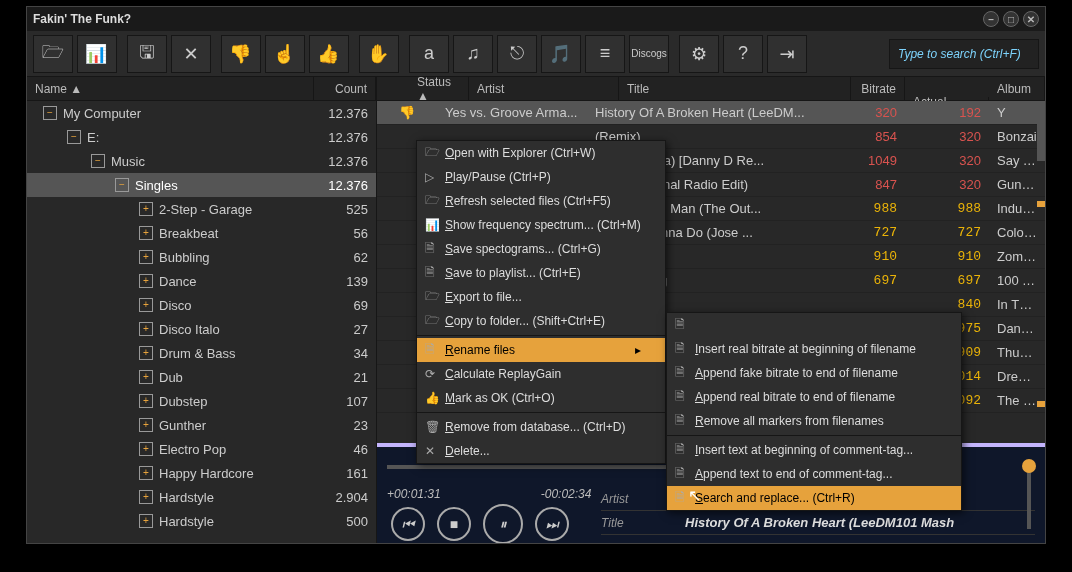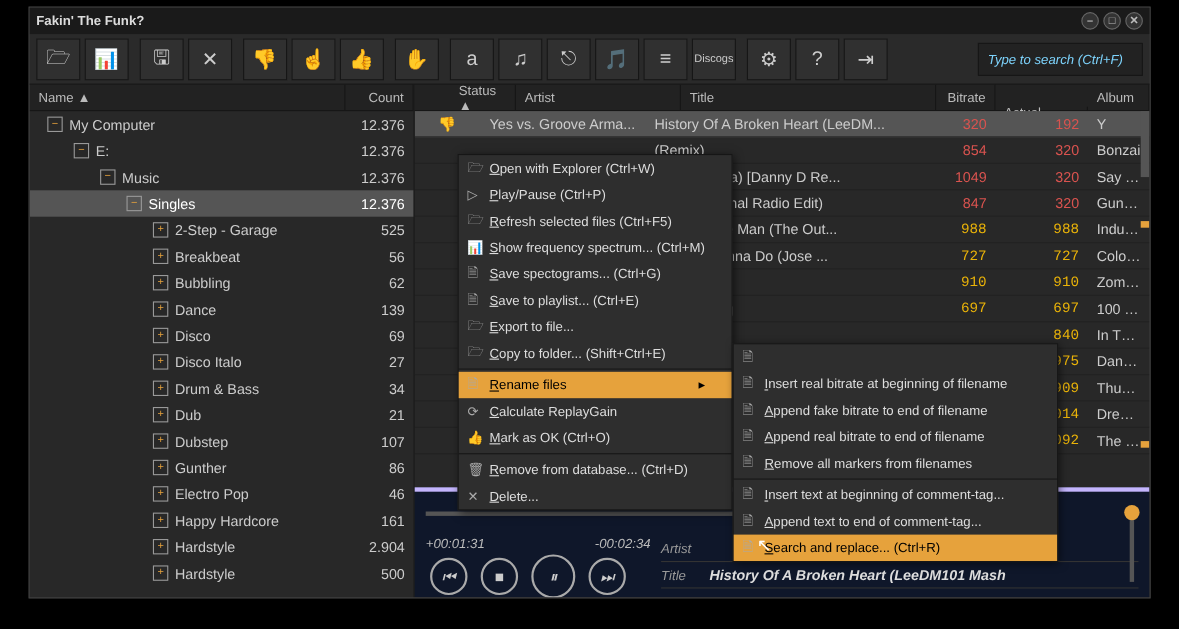--- a/index.html
+++ b/index.html
@@ -48,21 +48,21 @@
 .slider .knob { position: absolute; right: -6px; top: -5px; width: 14px; height: 14px; border-radius: 50%; background: #e6a23c; }
 .times { position: absolute; left: 10px; top: 40px; color: #bbb; font-size: 12px; display: flex; width: 200px; justify-content: space-between; }
 .times span:last-child { margin-left: 100px; }
 .pbtns { position: absolute; left: 14px; top: 60px; display: flex; gap: 12px; }
 .pbtn { width: 34px; height: 34px; border: 2px solid #aaa; border-radius: 50%; display: flex; align-items: center; justify-content: center; color: #ccc; font-size: 14px; cursor: pointer; }
 .pbtn.big { width: 40px; height: 40px; margin-top: -3px; }
 .meta { position: absolute; left: 224px; top: 40px; right: 10px; color: #999; font-size: 12px; }
 .meta .line { display: flex; align-items: center; height: 24px; border-bottom: 1px solid #333; }
 .meta .lbl { width: 44px; }
 .meta .val { flex: 1; color: #ddd; font-size: 13px; }
-.meta .val.bold { font-weight: bold; }
+.meta .val.bold { font-weight: bold; margin-left: 40px; }
 .vol { position: absolute; right: 14px; top: 18px; width: 4px; height: 64px; background: #555; }
 .vol .knob { position: absolute; top: -6px; left: -5px; width: 14px; height: 14px; border-radius: 50%; background: #e6a23c; }
 .ctxmenu { position: absolute; background: #2e2e2e; border: 1px solid #161616; box-shadow: 2px 2px 8px rgba(0,0,0,0.6); z-index: 100; }
 .ctxmenu .mi { height: 24px; display: flex; align-items: center; color: #ddd; font-size: 12px; padding: 0 24px 0 8px; cursor: pointer; white-space: nowrap; }
 .ctxmenu .mi .ico { width: 20px; color: #aaa; font-size: 12px; }
 .ctxmenu .mi.hl { background: #e6a23c; color: #000; }
 .ctxmenu .sep { height: 1px; background: #161616; margin: 2px 0; }
 .ctxmenu .arrow { margin-left: auto; padding-left: 20px; }
 .u { text-decoration: underline; }
 .thumbsdown { color: #e6a23c; }
@@ -173,21 +173,21 @@
             <span class="count">21</span>
           </div>
           <div class="trow" style="padding-left: 112px;">
             <span class="exp">+</span>
             <span class="label">Dubstep</span>
             <span class="count">107</span>
           </div>
           <div class="trow" style="padding-left: 112px;">
             <span class="exp">+</span>
             <span class="label">Gunther</span>
-            <span class="count">86</span>
+            <span class="count">23</span>
           </div>
           <div class="trow" style="padding-left: 112px;">
             <span class="exp">+</span>
             <span class="label">Electro Pop</span>
             <span class="count">46</span>
           </div>
           <div class="trow" style="padding-left: 112px;">
             <span class="exp">+</span>
             <span class="label">Happy Hardcore</span>
             <span class="count">161</span>

